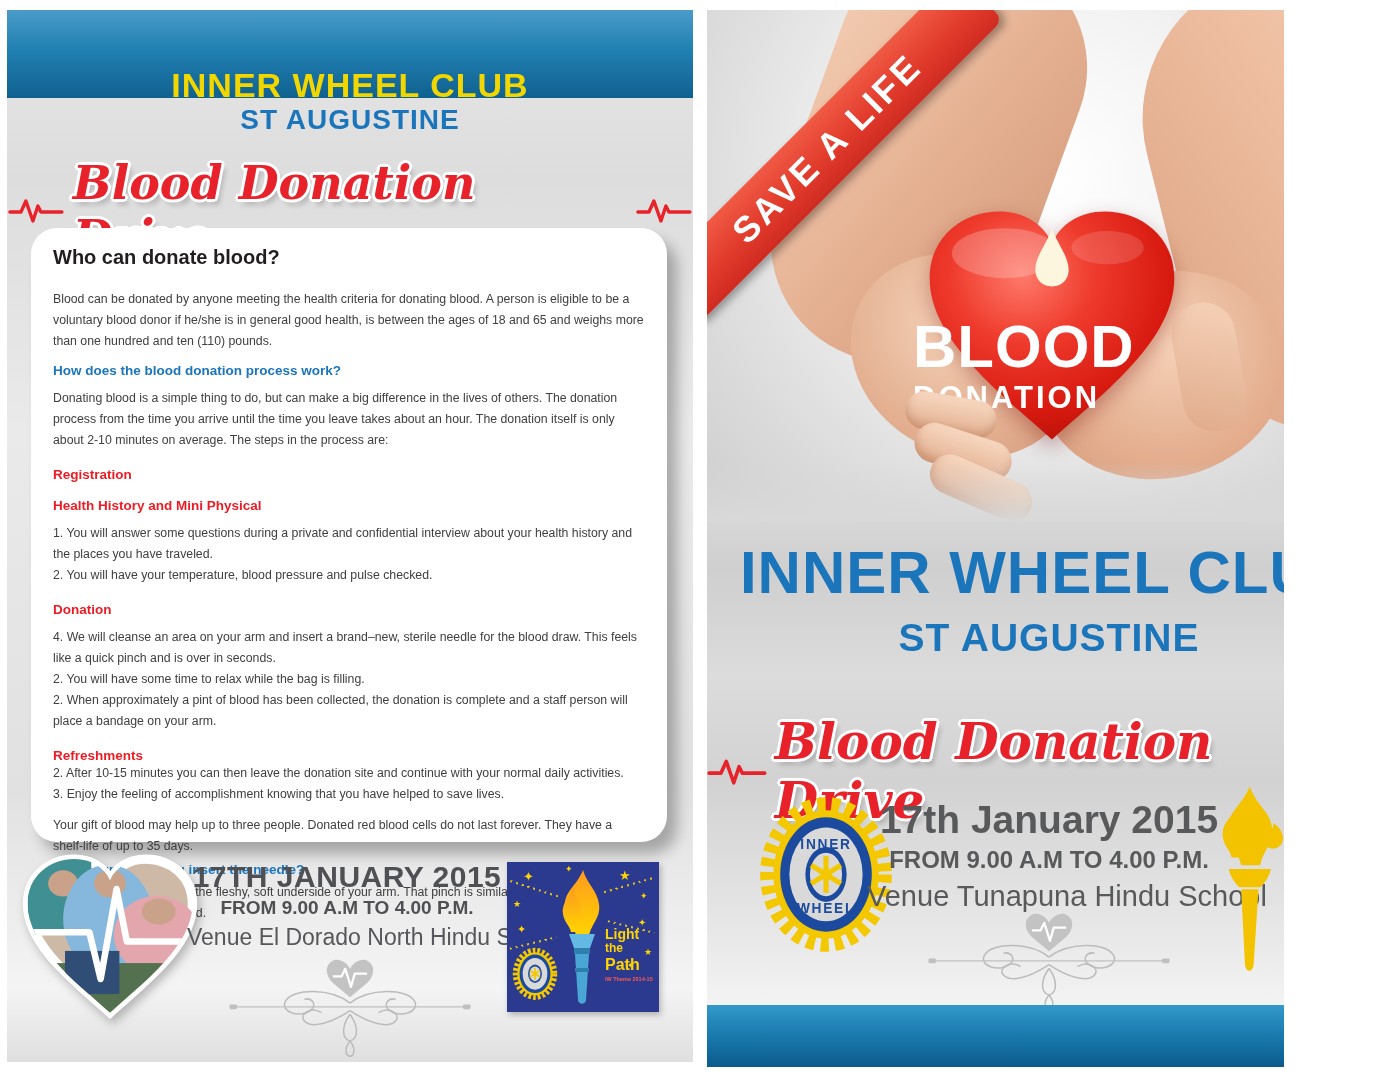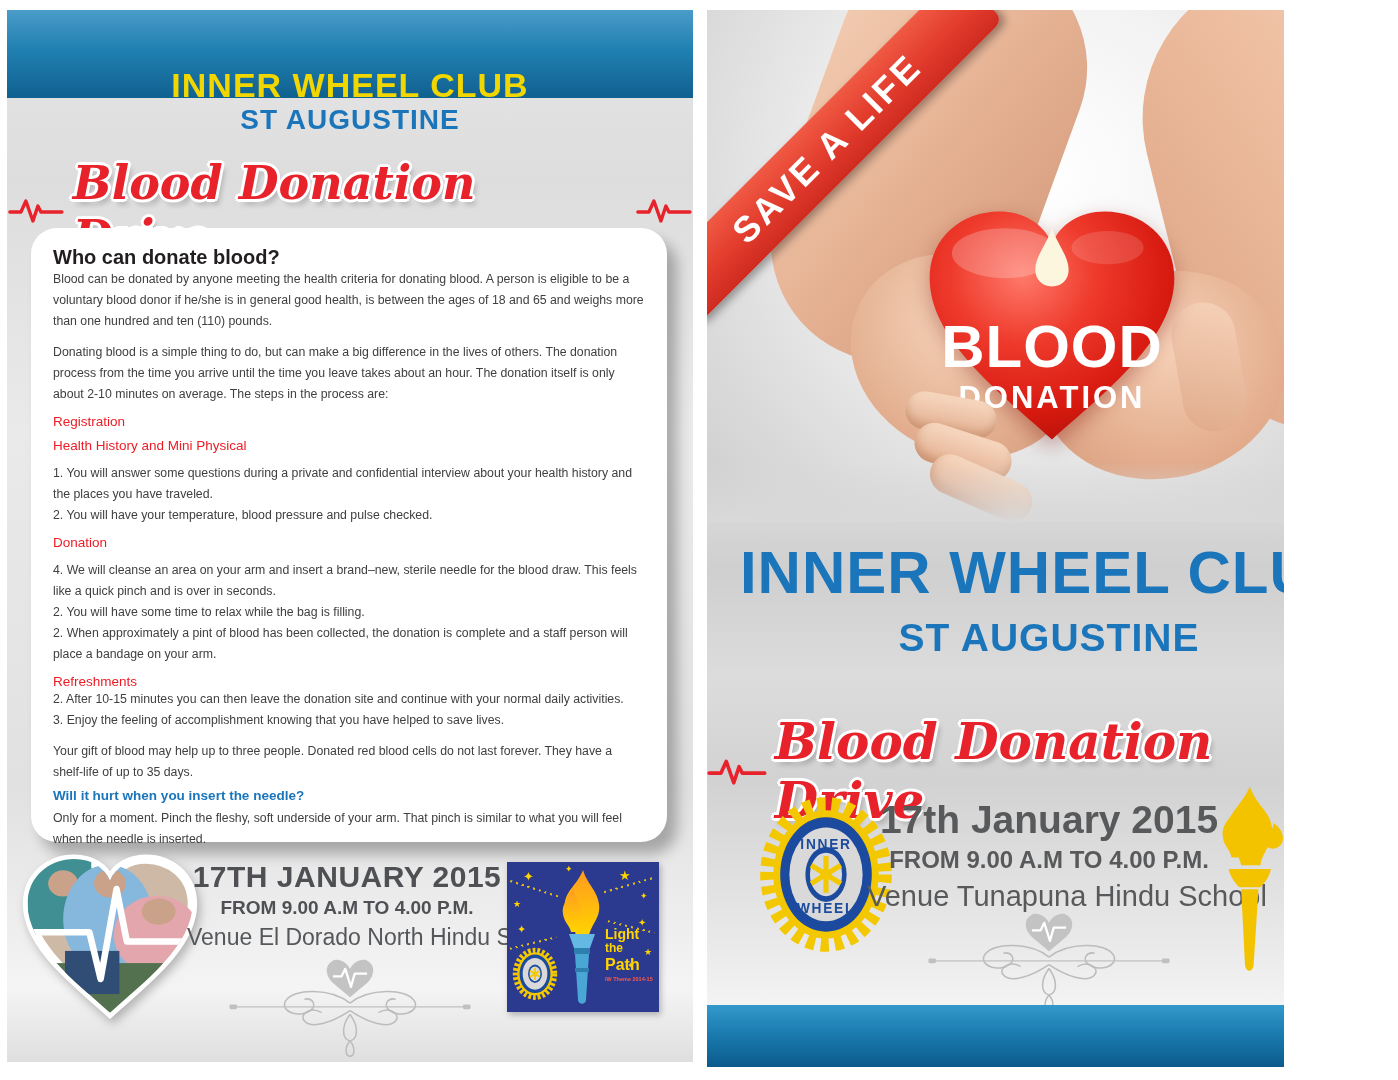--- a/index.html
+++ b/index.html
@@ -17,24 +17,24 @@
   .title-row{display:flex;align-items:center;justify-content:center;gap:8px;margin-top:20px;}
   .script{font-family:"DejaVu Serif",serif;font-style:italic;font-weight:bold;color:#e8222b;
     text-shadow:-2px -2px 0 #fff,2px -2px 0 #fff,-2px 2px 0 #fff,2px 2px 0 #fff,0 3px 0 #fff,0 -3px 0 #fff,3px 0 0 #fff,-3px 0 0 #fff,4px 6px 5px rgba(0,0,0,.18);}
   .script.sz-left{font-size:46px;}
   .script.sz-right{font-size:50px;}
   .ekg{width:58px;height:32px;}
   .ekg.big{width:66px;height:36px;}
 
   .info-box{position:absolute;left:24px;top:218px;width:636px;height:614px;box-sizing:border-box;
     background:#ffffff;border-radius:26px;box-shadow:10px 12px 14px rgba(0,0,0,.28);padding:18px 22px;}
-  .info-box .h-main{margin:0 0 0 0;font-size:20px;color:#221e1f;font-weight:bold;}
+  .info-box .h-main{margin:0 0 20px 0;font-size:20px;color:#221e1f;font-weight:bold;}
   .bx{margin:0;font-size:12.3px;line-height:21px;color:#404042;}
   .q{margin:11px 0 0 0;font-size:13.5px;font-weight:bold;color:#1b75bb;}
-  .s{margin:9px 0 0 0;font-size:13.5px;font-weight:normal;color:#ed1c24;}
+  .s{margin:16px 0 0 0;font-size:13.5px;font-weight:bold;color:#ed1c24;}
   .after-h{margin-top:10px;}
   .tight{margin-top:2px;}
   .mt10{margin-top:10px;}
   .mt5{margin-top:5px;}
 
   .bottom-left{position:absolute;left:0;right:0;top:828px;height:224px;}
   .heart-photo{position:absolute;left:8px;top:8px;width:190px;height:178px;filter:drop-shadow(3px 5px 5px rgba(0,0,0,.25));}
   .event1{position:absolute;left:180px;width:320px;top:22px;text-align:center;color:#4e5053;}
   .date1{font-size:30px;font-weight:800;letter-spacing:.5px;}
   .time1{font-size:19px;font-weight:bold;margin-top:3px;}
@@ -69,21 +69,21 @@
   .hand-right{right:104px;top:262px;width:248px;height:206px;border-radius:50%;transform:rotate(-14deg);
     background:radial-gradient(circle at 55% 35%,#f6d2b8,#e4ae8f 60%,#d29a7b);}
   .thumb{right:150px;top:292px;width:64px;height:130px;border-radius:34px;transform:rotate(-10deg);
     background:linear-gradient(200deg,#f6d2b8,#e0aa8b);}
   .finger{border-radius:26px;background:linear-gradient(180deg,#f7d8c0,#e3af90);box-shadow:inset 0 -6px 8px rgba(160,95,60,.35);}
   .f1{left:198px;top:386px;width:92px;height:38px;transform:rotate(10deg);}
   .f2{left:206px;top:422px;width:100px;height:40px;transform:rotate(18deg);}
   .f3{left:220px;top:458px;width:108px;height:40px;transform:rotate(24deg);}
   .big-heart{position:absolute;left:206px;top:182px;width:278px;height:326px;}
   .big-heart svg{position:absolute;inset:0;filter:drop-shadow(0 8px 10px rgba(120,10,5,.35));}
-  .heart-label{position:absolute;left:0;right:0;text-align:center;color:#ffffff;}
+  .heart-label{position:absolute;left:0;right:0;color:#ffffff;}
   .hl1{top:120px;font-size:60px;font-weight:800;letter-spacing:1px;}
   .hl2{top:188px;font-size:31px;font-weight:600;letter-spacing:3px;}
   .ribbon{position:absolute;left:-96px;top:106px;width:432px;height:66px;transform:rotate(-45deg);
     background:linear-gradient(180deg,#f05a45 0%,#e23c2d 55%,#cf2b20 100%);border-radius:10px;
     box-shadow:3px 5px 9px rgba(0,0,0,.35);display:flex;align-items:center;justify-content:center;z-index:9;}
   .ribbon span{color:#ffffff;font-size:36px;font-weight:bold;letter-spacing:3px;}
 
   .club2{position:absolute;left:0;right:0;top:528px;text-align:center;color:#1b75bb;font-size:60px;font-weight:800;letter-spacing:1px;}
   .city2{position:absolute;left:0;right:0;top:606px;text-align:center;color:#1b75bb;font-size:39px;font-weight:bold;letter-spacing:1px;}
   .title-row.right-title{position:absolute;left:0;right:0;top:702px;margin:0;}
@@ -159,20 +159,21 @@
       <span class="script sz-left">Blood Donation Drive</span>
       <svg class="ekg">
           <use href="#ekg"></use>
         </svg>
     </div>
 
     <div class="info-box">
       <h2 class="h-main">Who can donate blood?</h2>
       <p class="bx">Blood can be donated by anyone meeting the health criteria for donating blood. A person is eligible to be a voluntary blood donor if he/she is in general good health, is between the ages of 18 and 65 and weighs more than one hundred and ten (110) pounds.</p>
 
+      <p class="q">How does the blood donation process work?</p>
       <p class="bx after-h">Donating blood is a simple thing to do, but can make a big difference in the lives of others. The donation process from the time you arrive until the time you leave takes about an hour. The donation itself is only about 2-10 minutes on average. The steps in the process are:</p>
 
       <p class="s">Registration</p>
 
       <p class="s">Health History and Mini Physical</p>
       <p class="bx after-h">1. You will answer some questions during a private and confidential interview about your health history and the places you have traveled.</p>
       <p class="bx">2. You will have your temperature, blood pressure and pulse checked.</p>
 
       <p class="s">Donation</p>
       <p class="bx after-h">4. We will cleanse an area on your arm and insert a brand–new, sterile needle for the blood draw. This feels like a quick pinch and is over in seconds.</p>

